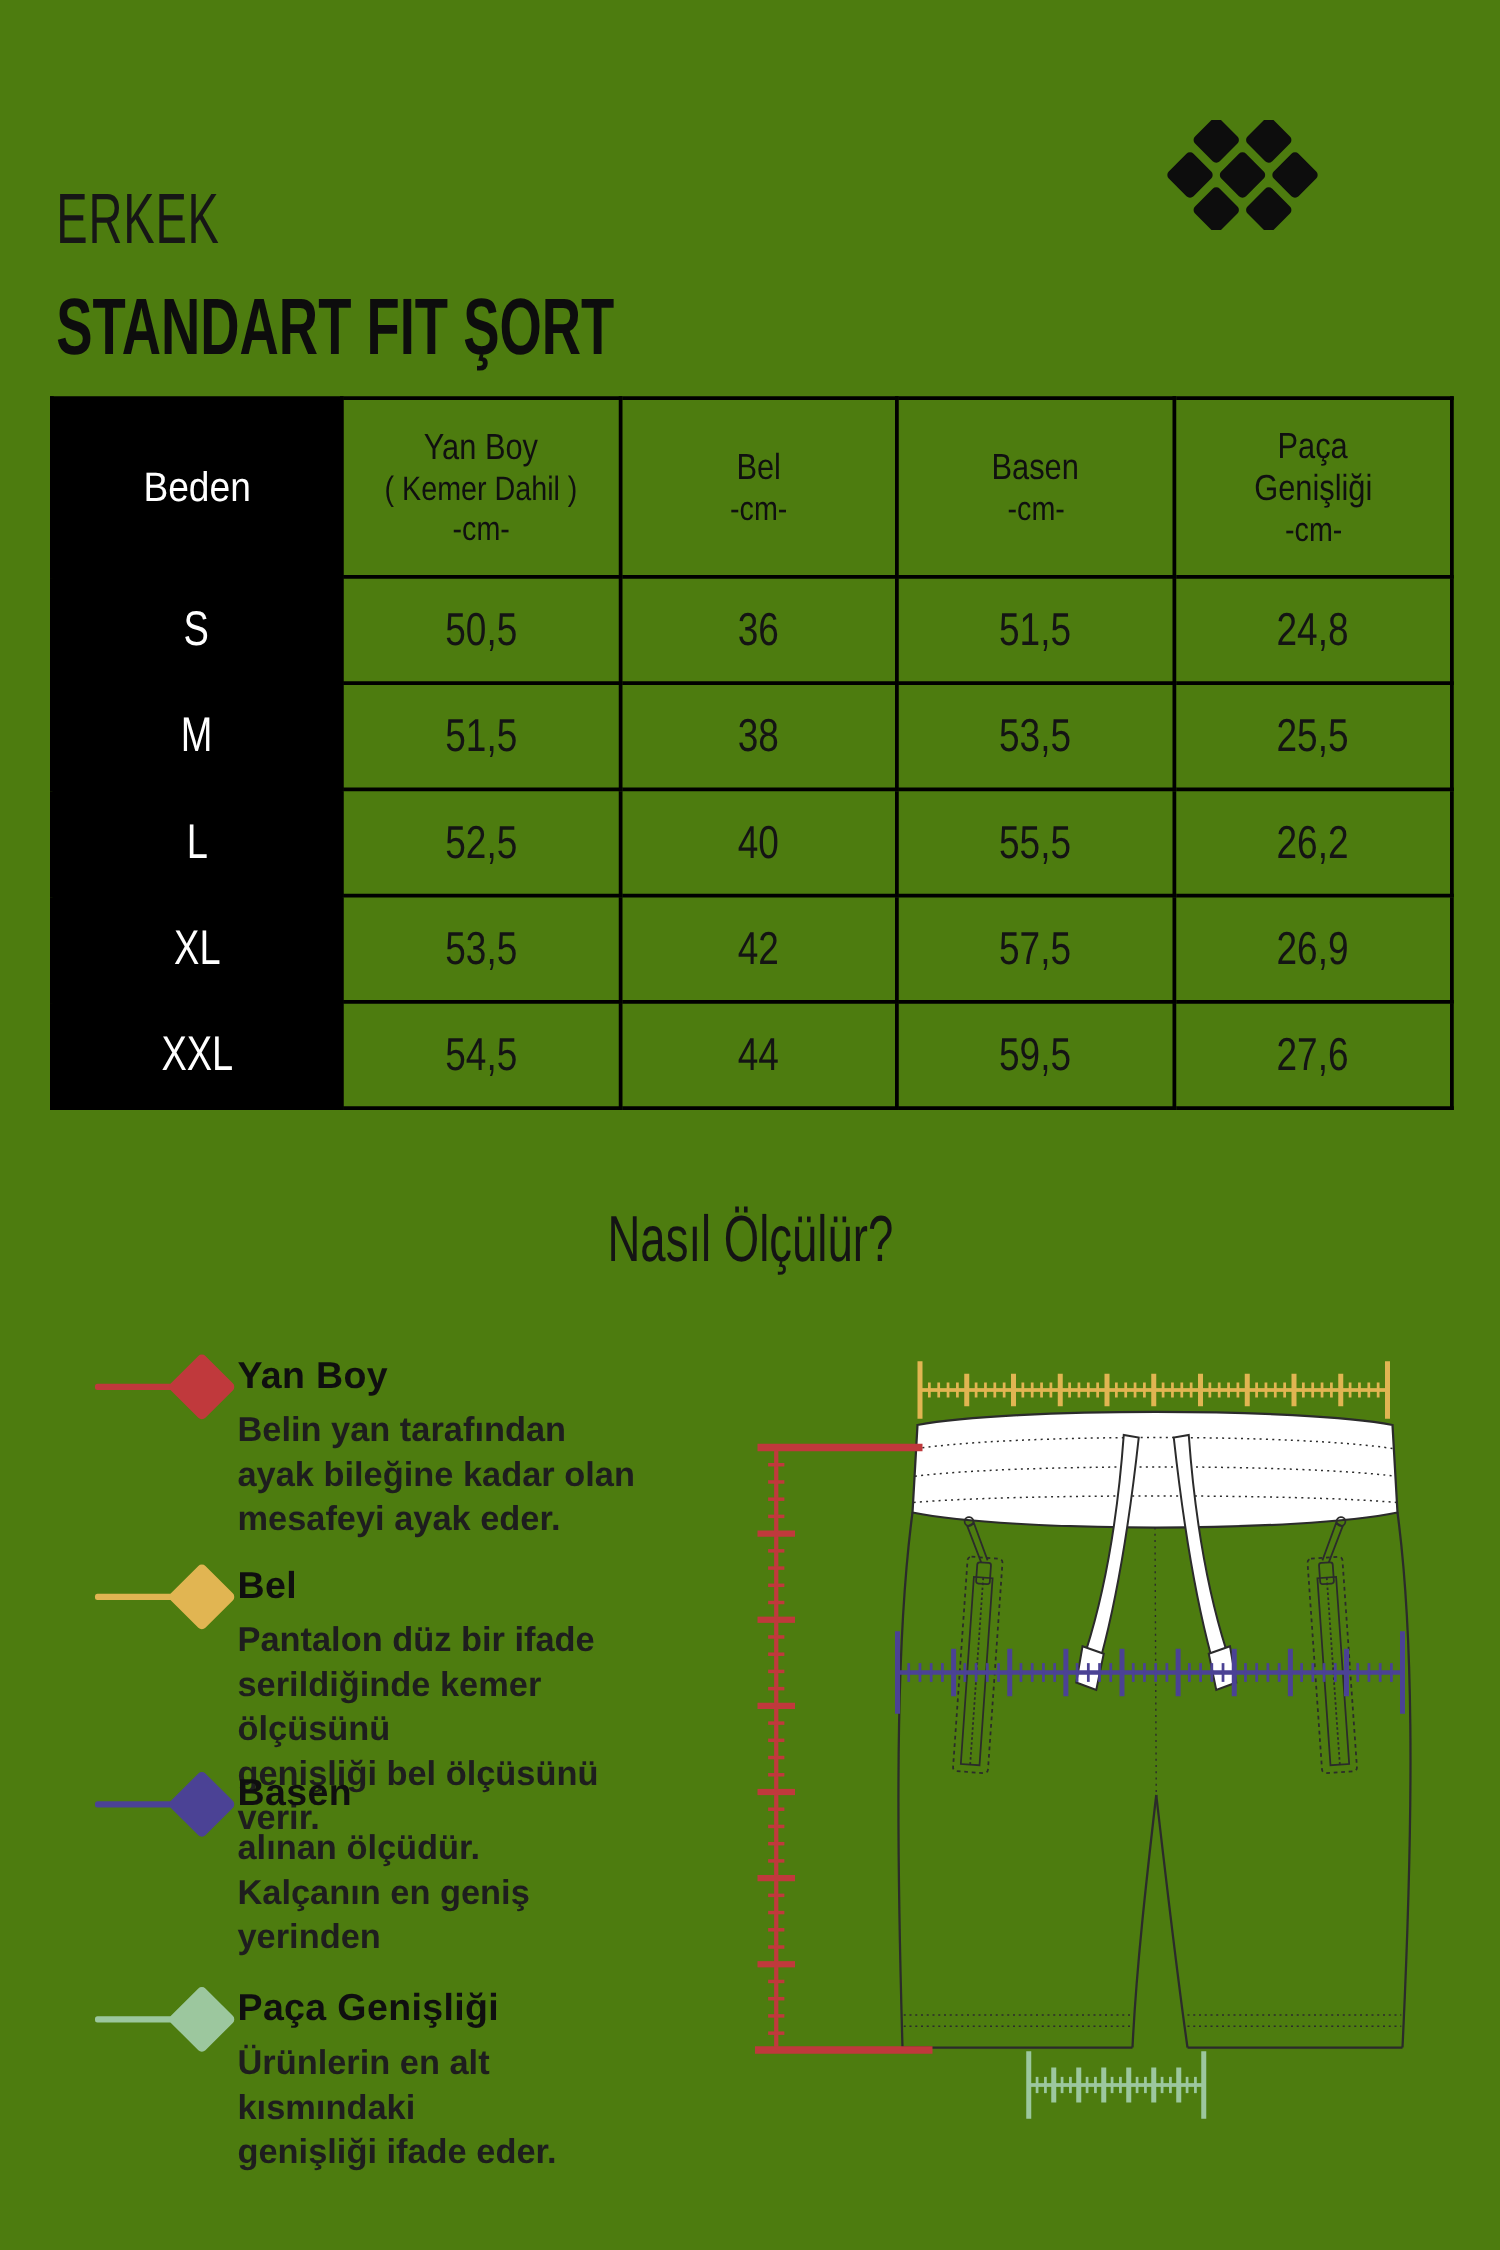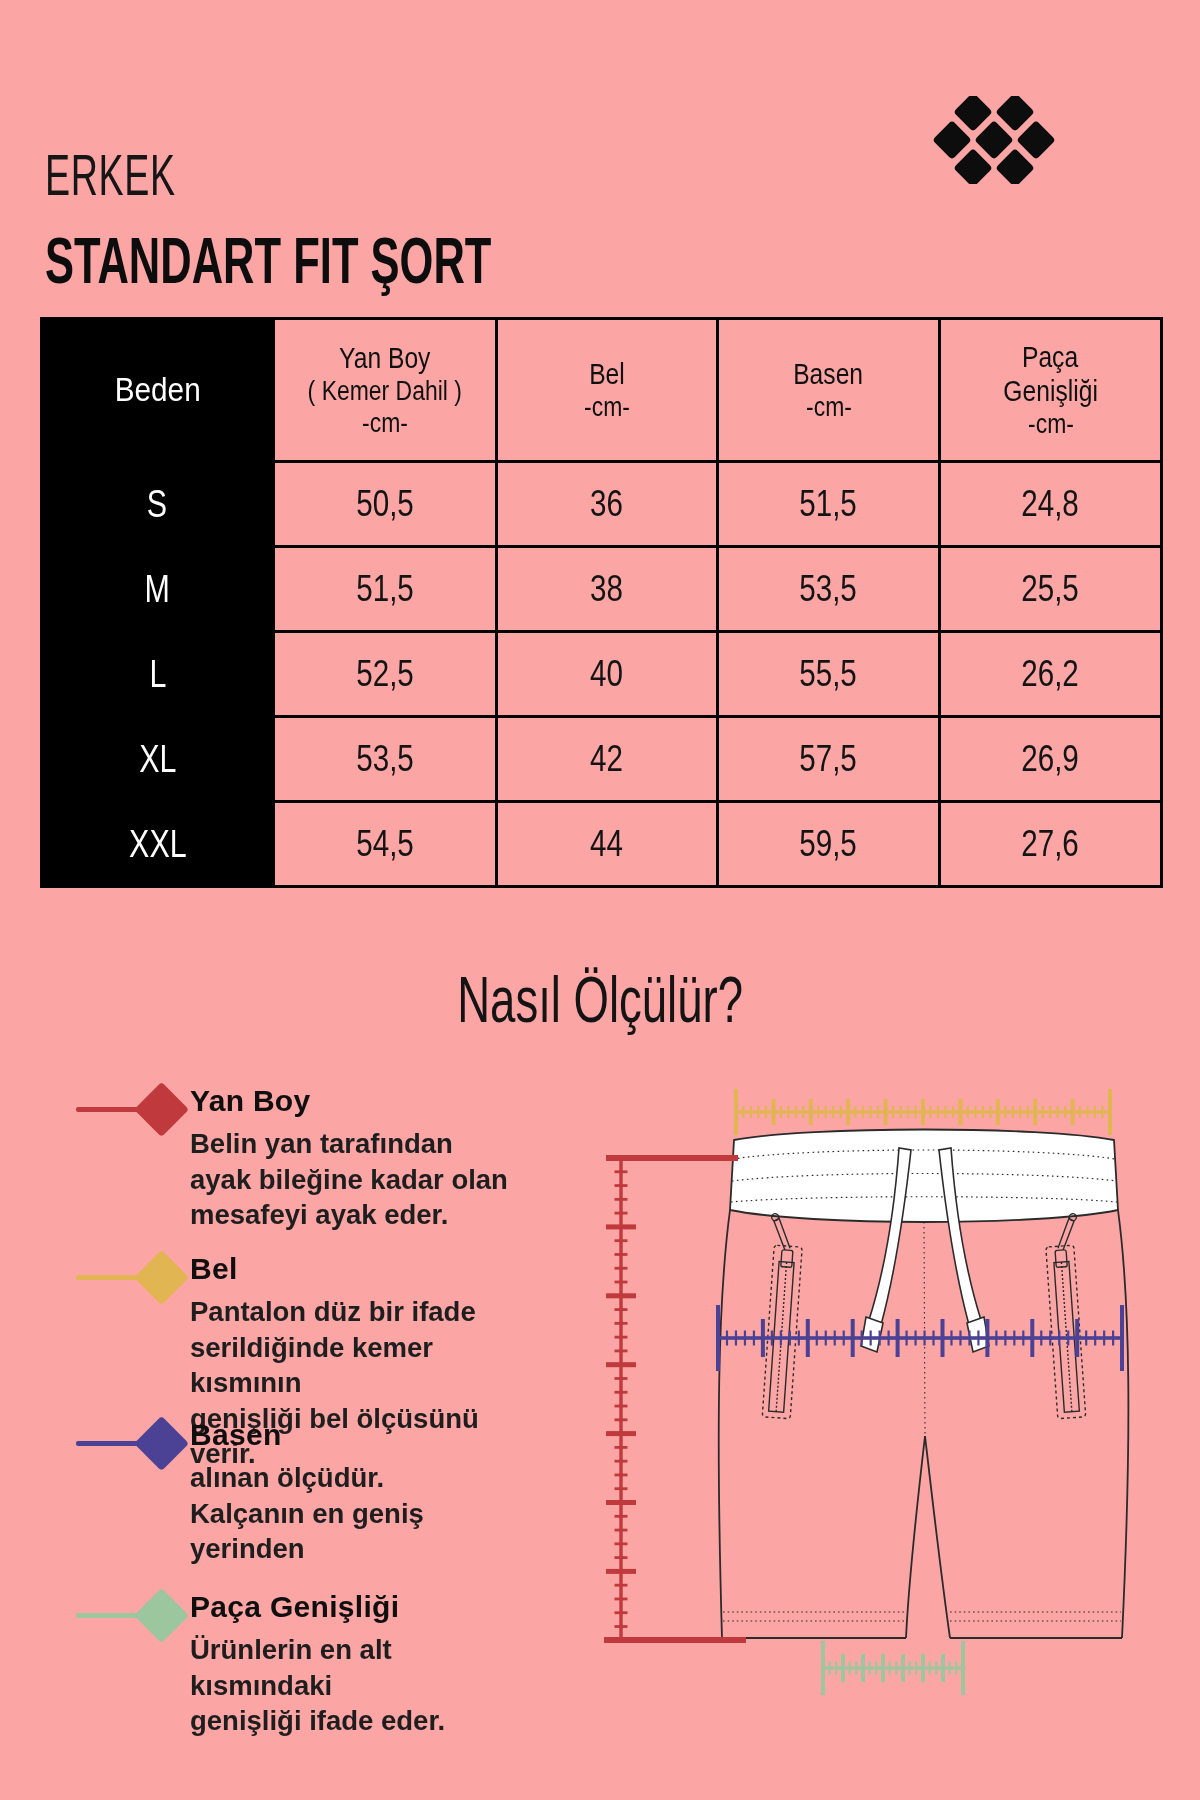--- a/index.html
+++ b/index.html
@@ -1,17 +1,17 @@
 <!DOCTYPE html>
 <html><head>
 <meta charset="utf-8">
 <style>
   html,body{margin:0;padding:0;background:#ffffff;}
   body{font-family:"Liberation Sans", sans-serif; color:#111;}
-  #canvas{position:relative;width:1200px;height:1800px;background:#fca5a5;overflow:hidden;}
+  #canvas{position:relative;width:1200px;height:1800px;background:#4d7c0f;overflow:hidden;}
 
   .abs{position:absolute;}
   .cx{display:inline-block;transform:scaleX(var(--sx,.8));transform-origin:center;white-space:nowrap;}
   .cxl{display:inline-block;transform:scaleX(var(--sx,.8));transform-origin:left center;white-space:nowrap;}
 
   
   #title-block{left:45px;top:146px;}
   #title-line1{font-size:57px;line-height:58px;font-weight:400;letter-spacing:1px;color:#161616;--sx:.66;}
   #title-line2{font-size:64px;line-height:66px;font-weight:700;letter-spacing:0px;color:#0d0d0d;--sx:.68;margin-top:24px;}
 
@@ -24,21 +24,21 @@
   #size-table .beden-col{background:#000;color:#fff;margin-top:48px;}
   #size-table tr.hdr{height:143px;}
   #size-table tr.datarow{height:85px;}
   .hdr-line{font-size:29px;line-height:34px;color:#101010;--sx:.85;}
   .hdr-sub{font-size:27px;line-height:32px;color:#101010;--sx:.85;}
   .beden-label{font-size:33px;--sx:.9;}
   .size-label{font-size:39px;--sx:.78;color:#fff;}
   .cell-num{font-size:37px;--sx:.8;color:#141414;}
 
   
-  #htm-heading{left:0;top:962px;width:1200px;text-align:center;font-size:65px;font-weight:400;color:#141414;}
+  #htm-heading{left:0;top:962px;width:1200px;text-align:center;font-size:52px;font-weight:400;color:#141414;}
   #htm-heading .cx{--sx:.7;}
 
   .legend-item{left:76px;width:440px;display:flex;align-items:flex-start;}
   .legend-icon{position:relative;width:114px;height:56px;flex:0 0 114px;}
   .legend-line{position:absolute;left:0;top:25px;width:80px;height:5px;border-radius:2px;}
   .legend-diamond{position:absolute;left:66px;top:8px;width:39px;height:39px;transform:rotate(45deg);border-radius:4px;}
   .legend-text{padding-top:2px;}
   .legend-title{font-size:30px;font-weight:700;color:#0f0f0f;letter-spacing:.3px;margin-bottom:8px;}
   .legend-desc-line{font-size:27.5px;line-height:35.5px;color:#1e1e1e;font-weight:bold;}
 
@@ -153,21 +153,21 @@
   </div>
 
   <div class="abs legend-item" style="top:1250px;">
     <div class="legend-icon">
       <div class="legend-line" style="background-color: rgb(225, 181, 82);"></div>
       <div class="legend-diamond" style="background-color: rgb(225, 181, 82);"></div>
     </div>
     <div class="legend-text">
       <div class="legend-title">Bel</div>
       <div class="legend-desc-line">Pantalon düz bir ifade</div>
-      <div class="legend-desc-line">serildiğinde kemer kısmının</div>
+      <div class="legend-desc-line">serildiğinde kemer ölçüsünü</div>
       <div class="legend-desc-line">genişliği bel ölçüsünü verir.</div>
     </div>
   </div>
 
   <div class="abs legend-item" style="top:1416px;">
     <div class="legend-icon">
       <div class="legend-line" style="background-color: rgb(75, 66, 149);"></div>
       <div class="legend-diamond" style="background-color: rgb(75, 66, 149);"></div>
     </div>
     <div class="legend-text">

